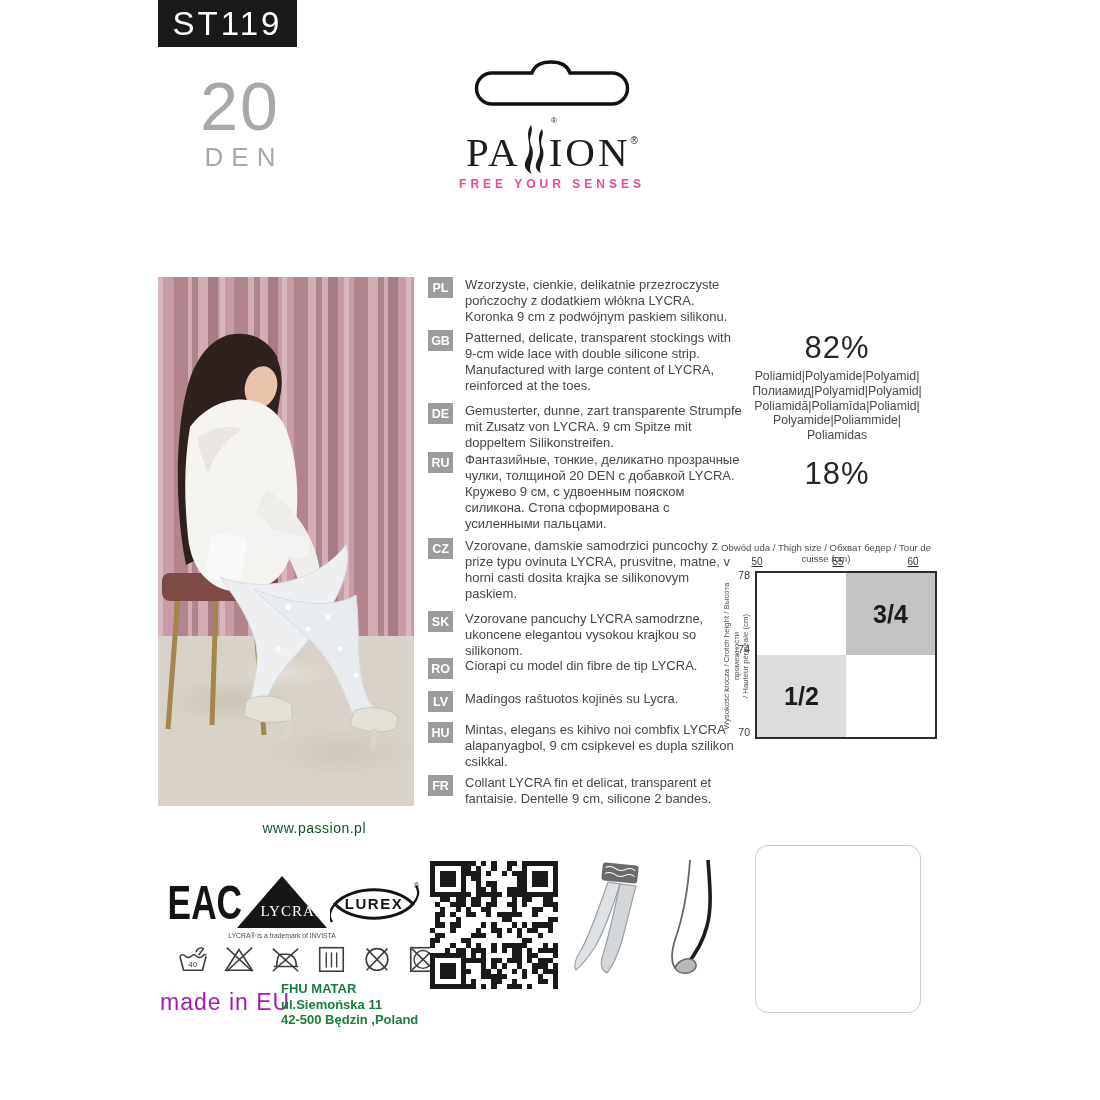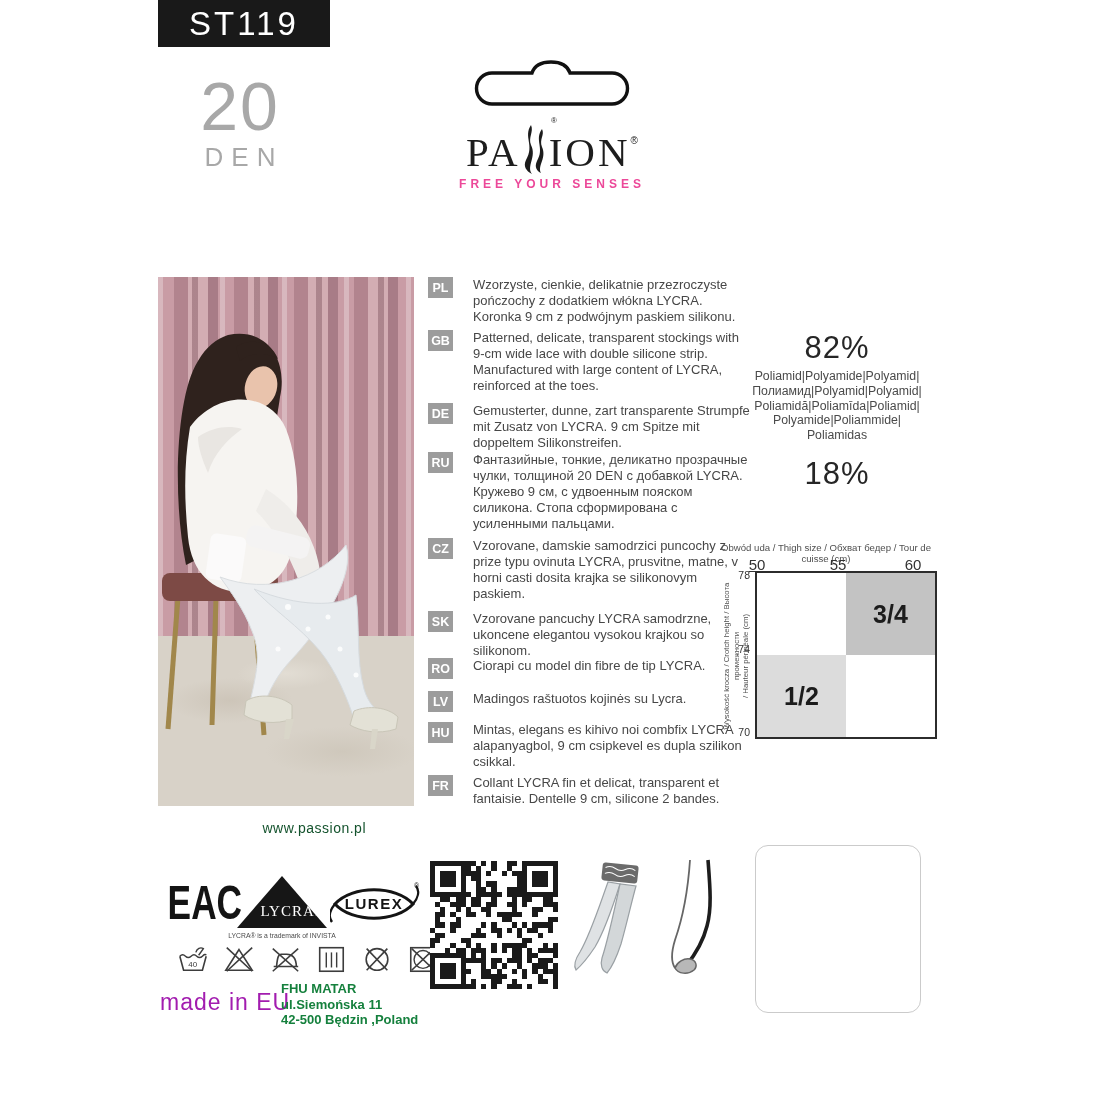--- a/index.html
+++ b/index.html
@@ -1,21 +1,21 @@
 <!DOCTYPE html>
 <html><head>
 <meta charset="utf-8">
 <style>
   * { margin:0; padding:0; box-sizing:border-box; }
   html,body { background:#ffffff; }
   body { font-family:"Liberation Sans", sans-serif; }
   .page { position:relative; width:1100px; height:1100px; background:#ffffff; overflow:hidden; }
 
   
-  .code-box { position:absolute; left:158px; top:0; width:172px; height:47px;
+  .code-box { position:absolute; left:158px; top:0; width:139px; height:47px;
     background:#191919; color:#ffffff; display:flex; align-items:center; justify-content:center;
     font-size:33px; letter-spacing:3px; font-weight:500; }
   .den-block { position:absolute; left:166px; top:74px; width:148px; text-align:center; color:#a8a8a8; }
   .den-num { font-size:68px; line-height:64px; font-weight:400; letter-spacing:2px; }
   .den-unit { font-size:26px; letter-spacing:8px; margin-top:4px; padding-left:8px; }
 
   .hanger { position:absolute; left:460px; top:60px; }
 
   .logo { position:absolute; left:452px; top:124px; width:200px; text-align:center; color:#1d1d1d; }
   .logo-row { display:flex; align-items:flex-end; justify-content:center; position:relative; }
@@ -32,35 +32,35 @@
       repeating-linear-gradient(90deg, #c99ca5 0 16px, #b2848e 16px 30px, #d3adb3 30px 50px, #a87c87 50px 60px); }
   .floor { position:absolute; left:0; bottom:0; right:0; height:170px; background:#d8d2c8;
     background-image:
       radial-gradient(ellipse 90px 32px at 28% 38%, #cdc5b9 0%, rgba(205,197,185,0) 70%),
       radial-gradient(ellipse 110px 36px at 72% 68%, #cfc8bc 0%, rgba(207,200,188,0) 70%),
       radial-gradient(ellipse 70px 22px at 50% 22%, #e2ddd4 0%, rgba(226,221,212,0) 70%); }
   .photo svg { position:absolute; left:0; top:0; }
 
   
   .langs { position:absolute; left:428px; top:277px; width:314px; }
-  .lang-row { position:absolute; display:flex; gap:20px;justify-content:flex-end; }
+  .lang-row { position:absolute; display:flex; gap:12px;justify-content:flex-end; }
   .lang-tag { width:25px; height:21px; background:#9c9c9c; color:#ffffff; flex:0 0 25px;
     display:flex; align-items:center; justify-content:center; font-size:12.5px; font-weight:700; }
   .lang-text { width:277px; font-size:13px; line-height:16px; color:#474747; }
 
   
   .comp { position:absolute; left:733px; top:330px; width:208px; text-align:center; }
   .pct { font-size:31px; color:#262626; font-weight:500; letter-spacing:1px; }
   .pct2 { margin-top:13px; }
   .comp-lines { margin-top:3px; font-size:12.3px; line-height:14.8px; color:#4a4a4a; }
 
   
   .chart { position:absolute; left:712px; top:538px; width:232px; height:218px; }
   .chart-caption { position:absolute; left:0; top:4px; width:228px; text-align:center; font-size:9.6px; color:#4f4f4f; }
-  .xtick { position:absolute; top:18px; width:22px; text-align:center; font-size:15px; color:#333;text-decoration:underline; }
+  .xtick { position:absolute; top:18px; width:22px; text-align:center; font-size:10px; color:#333;text-decoration:underline; }
   .ytick { position:absolute; width:18px; text-align:right; font-size:10.5px; color:#333; }
   .grid { position:absolute; left:43px; top:33px; width:182px; height:168px; border:2px solid #2c2c2c; background:#ffffff; }
   .cell { position:absolute; width:50%; height:50%; display:flex; align-items:center; justify-content:center;
     font-size:25px; font-weight:700; color:#1c1c1c; }
   .cell-34 { right:0; top:0; background:#c3c3c3; }
   .cell-12 { left:0; bottom:0; background:#dcdcdc; }
   .ylab { position:absolute; left:10px; top:203px; width:170px; text-align:center;
     font-size:7.8px; line-height:9.5px; color:#4f4f4f; transform:rotate(-90deg); transform-origin:0 0; }
 
   

